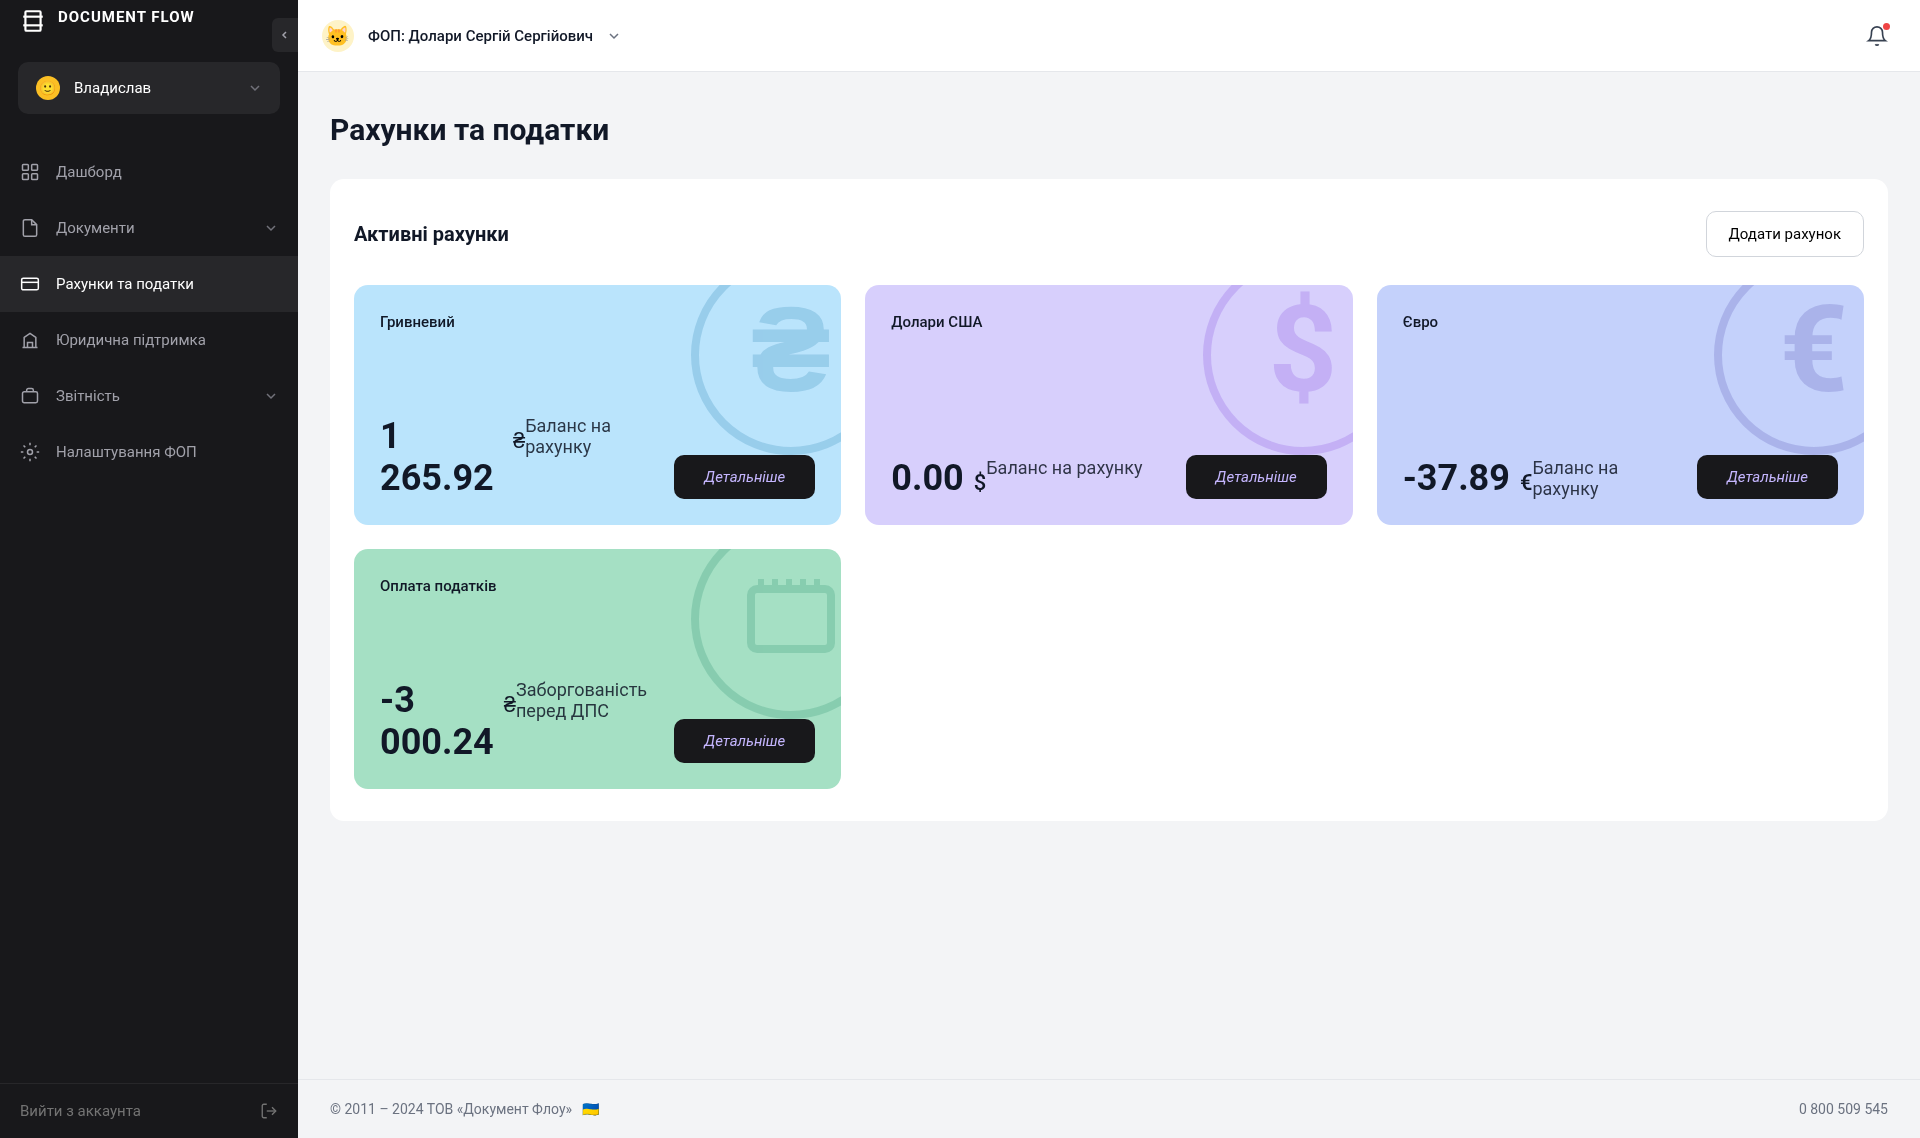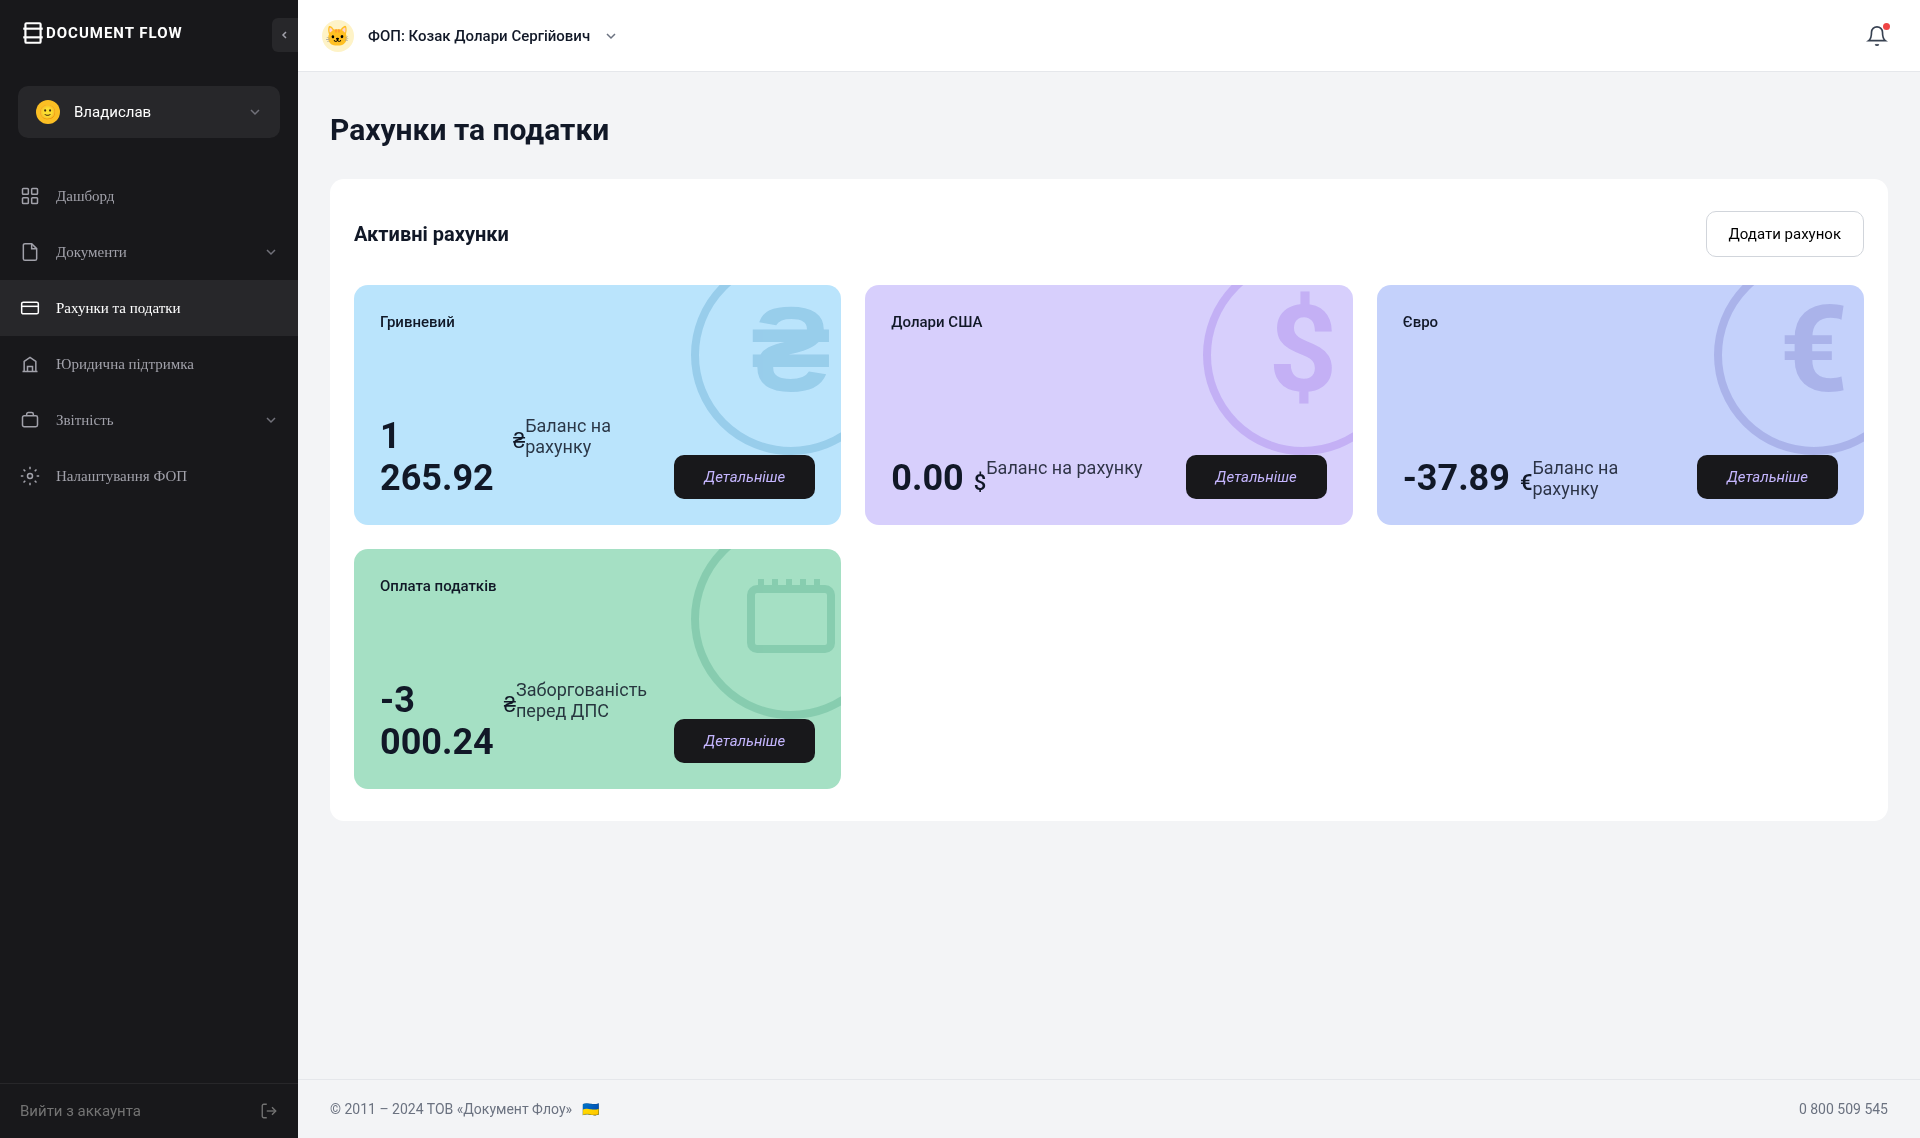--- a/index.html
+++ b/index.html
@@ -25,22 +25,22 @@
     .sidebar {
       width: 298px;
       background: #18181b;
       display: flex;
       flex-direction: column;
       flex-shrink: 0;
     }
     
     .logo-section {
       display: flex;
-      align-items: center;
-      padding: 20px 20px;
+      gap: 12px;
+      padding: 8px 20px;
       position: relative;
     }
     
     .logo-icon {
       width: 26px;
       height: 26px;
     }
     
     .logo-text {
       color: #fff;
@@ -90,21 +90,20 @@
       font-size: 15px;
       flex: 1;
     }
     
     .chevron-icon {
       color: #71717a;
     }
     
     .nav {
       flex: 1;
-      font-family: Liberation Serif, serif;
     }
     
     .nav-item {
       display: flex;
       align-items: center;
       gap: 16px;
       padding: 18px 20px;
       color: #a1a1aa;
       cursor: pointer;
       font-size: 15px;
@@ -450,21 +449,21 @@
           <line x1="21" y1="12" x2="9" y2="12"></line>
         </svg>
       </span>
     </div>
   </aside>
 
   <div class="main">
     <header class="header">
       <div class="entity-selector">
         <span class="entity-avatar">🐱</span>
-        <span class="entity-name">ФОП: Козак Долари Сергійович</span>
+        <span class="entity-name">ФОП: Долари Сергій Сергійович</span>
         <span>
           <svg width="14" height="14" viewBox="0 0 14 14" fill="none" stroke="#6b7280" stroke-width="1.5">
             <polyline points="3,5 7,9 11,5"></polyline>
           </svg>
         </span>
       </div>
       <div class="bell-btn">
         <svg width="22" height="22" viewBox="0 0 24 24" fill="none" stroke="#374151" stroke-width="1.8">
           <path d="M18 8A6 6 0 0 0 6 8c0 7-3 9-3 9h18s-3-2-3-9"></path>
           <path d="M13.73 21a2 2 0 0 1-3.46 0"></path>

